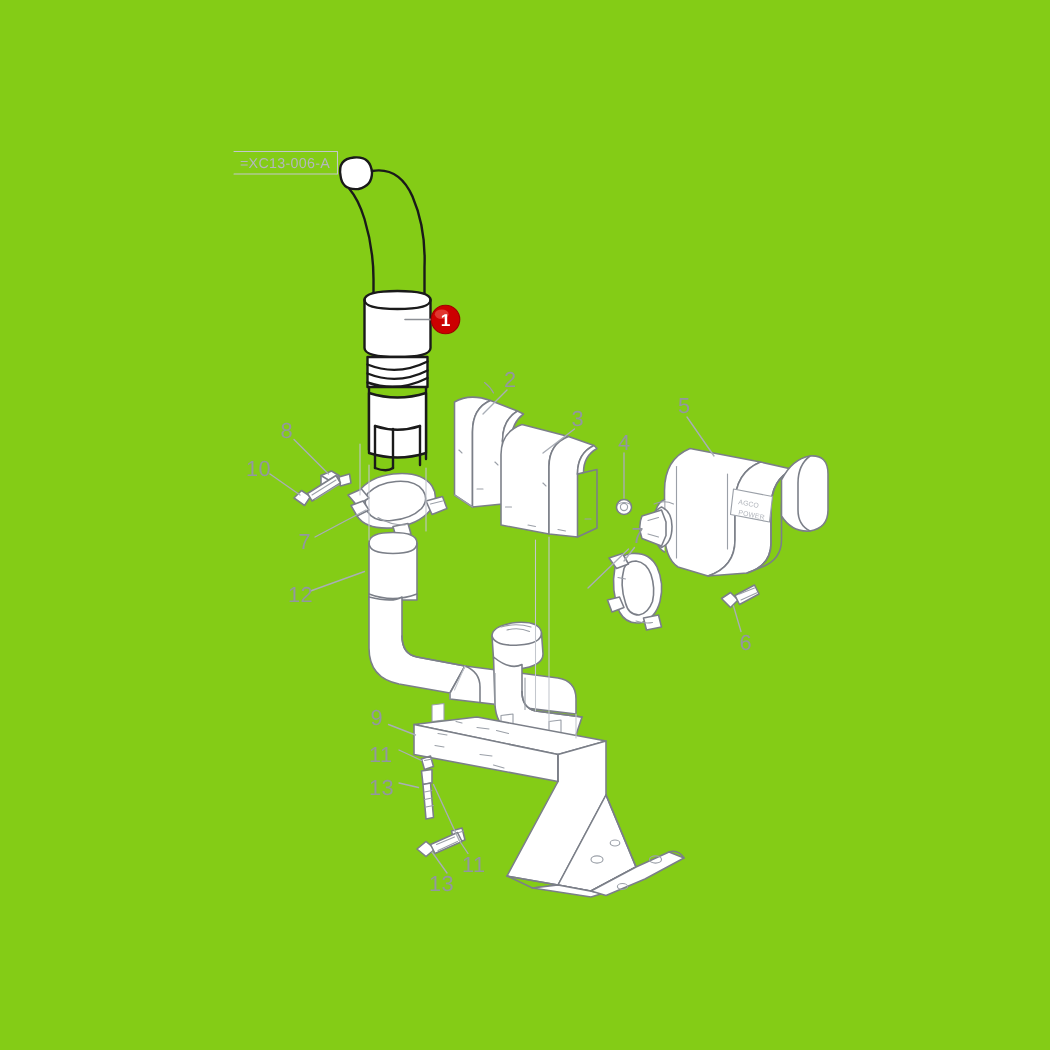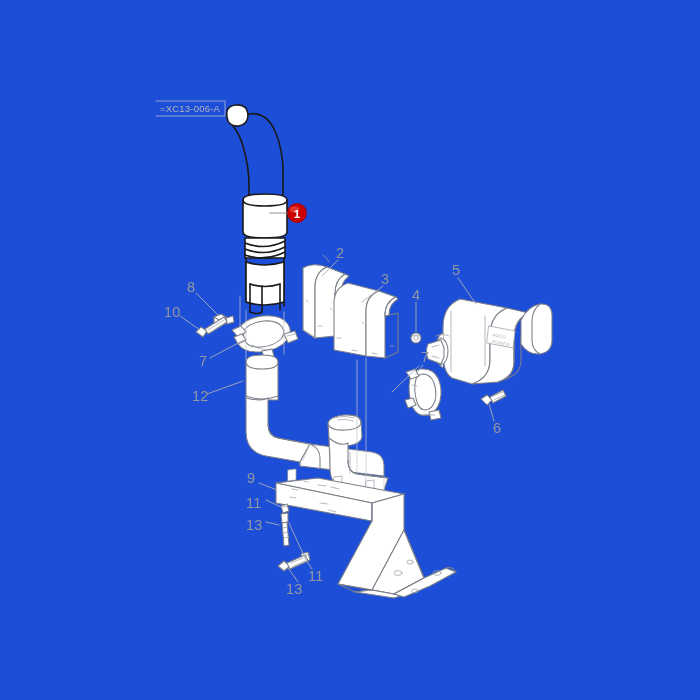--- a/index.html
+++ b/index.html
@@ -8,21 +8,21 @@
     padding: 0;
     background: #ffffff;
   }
   body {
     font-family: "Liberation Sans", sans-serif;
   }
   #canvas {
     position: relative;
     width: 700px;
     height: 700px;
-    background: #1d4ed8;
+    background: #84cc16;
     overflow: hidden;
   }
   #diagram-svg {
     position: absolute;
     left: 0;
     top: 0;
     width: 700px;
     height: 700px;
   }
   

